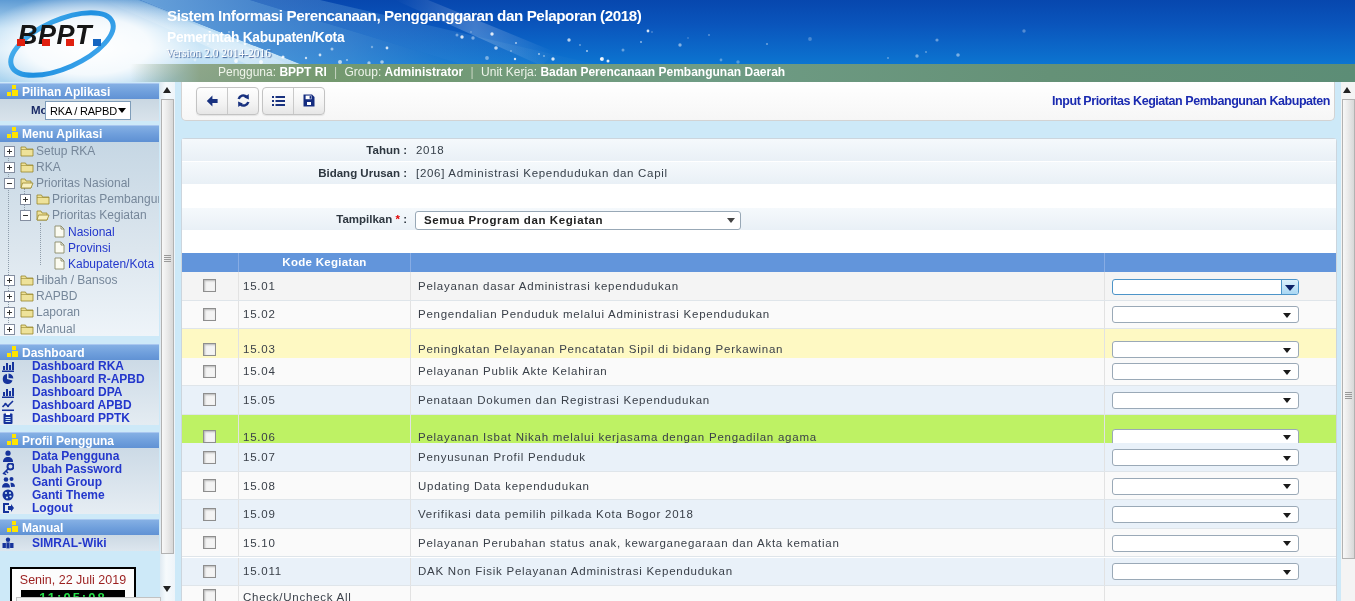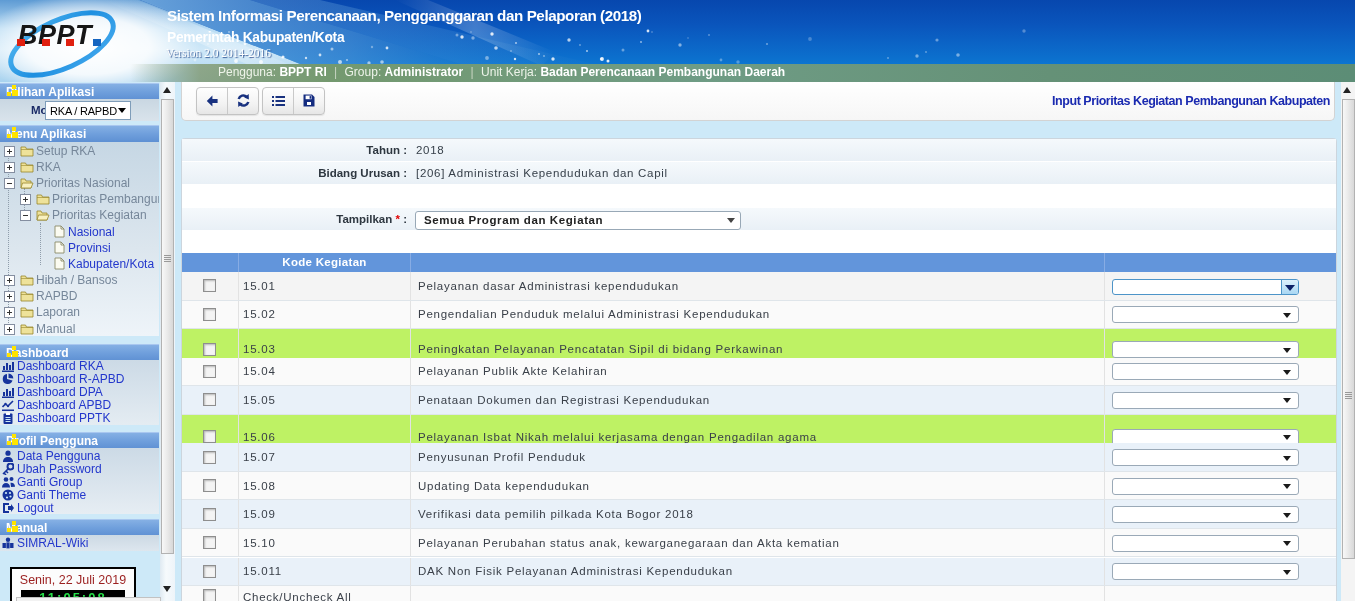--- a/index.html
+++ b/index.html
@@ -11,24 +11,24 @@
 #bantitle{position:absolute;left:167px;top:7px;color:#fff;font-weight:bold;font-size:15.2px;letter-spacing:-0.42px;}
 #bansub{position:absolute;left:167px;top:30px;color:#fff;font-weight:bold;font-size:13.8px;letter-spacing:-0.3px;}
 #banver{position:absolute;left:166px;top:47px;color:#fff;font-family:"Liberation Serif",serif;font-size:11.5px;text-shadow:1px 1px 1px rgba(20,60,130,0.8);}
 #userbar{position:absolute;left:0;top:64px;width:1355px;height:18px;
  background:linear-gradient(90deg, rgba(126,148,102,0) 130px, rgba(126,148,102,0.75) 200px, #74996f 330px, #6f9c85 700px, #659177 1050px, #5c8d76 1355px);
  color:#eef4ea;font-size:12px;line-height:17px;}
 #userbar b{color:#fff;}
 #userbar .sep{color:#c8d4c2;padding:0 4px;}
 #sidebar{position:absolute;left:0;top:82px;width:175px;height:519px;}
 .sbpanel{position:absolute;left:0;width:159px;}
-.sbhead{height:16px;background:linear-gradient(180deg,#85b0e4 0%,#6f9fdc 50%,#5e90d3 100%);border-top:1px solid #a9c7ef;color:#fff;font-weight:bold;font-size:12px;line-height:16px;padding-left:6px;position:relative;}
+.sbhead{height:16px;background:linear-gradient(180deg,#85b0e4 0%,#6f9fdc 50%,#5e90d3 100%);border-top:1px solid #a9c7ef;color:#fff;font-weight:bold;font-size:12px;line-height:16px;padding-left:22px;position:relative;}
 .sbhead .ic{position:absolute;left:7px;top:3px;width:10px;height:10px;}
 .sbhead .ic i{position:absolute;background:#ffe400;}
-.mitem{height:12.9px;font-size:12px;color:#2337cc;white-space:nowrap;position:relative;padding-left:17px;line-height:12.9px;}
+.mitem{height:12.9px;font-size:12px;color:#2337cc;white-space:nowrap;position:relative;padding-left:32px;line-height:12.9px;font-weight:bold;}
 .mitem svg{position:absolute;left:2px;top:0px;}
 .titem{position:absolute;white-space:nowrap;color:#76879a;font-size:12px;height:16px;line-height:16px;}
 .titem.lnk{color:#2337cc;}
 #datebox{position:absolute;left:10px;top:485px;width:122px;height:40px;background:#fcfcfc;border:2px solid #000;text-align:center;}
 #datetext{color:#9b1f1f;font-size:12.5px;margin-top:4px;}
 #clock{margin:3px auto 0;width:104px;height:22px;background:#000;color:#27e04a;font-size:13px;font-weight:bold;letter-spacing:2px;line-height:15px;}
 .thumb{position:absolute;background:linear-gradient(90deg,#f8f8f8,#ececec 40%,#d8d8d8);border:1px solid #b2b2b2;}
 .grip{position:absolute;height:1px;background:#999;box-shadow:0 2px 0 #999,0 4px 0 #999,0 6px 0 #999;}
 #toolbar{position:absolute;left:181px;top:82px;width:1154px;height:39px;background:linear-gradient(180deg,#ffffff,#f6f6f6);border:1px solid #d3d3d3;border-top:none;border-radius:0 0 5px 5px;box-sizing:border-box;}
 .btngrp{position:absolute;top:5px;height:26px;border:1px solid #c3c3c3;border-radius:4px;background:linear-gradient(180deg,#fefefe 0%,#f3f3f3 60%,#e6e6e6 100%);box-shadow:0 1px 1px rgba(0,0,0,0.08);}
@@ -459,21 +459,21 @@
       <div class="cline" style="left:56px"></div>
       <div class="cline" style="left:228px"></div>
       <div class="cline" style="left:922px"></div>
       <span class="cb"></span>
       <span class="kode">15.02</span>
       <span class="nama">Pengendalian Penduduk melalui Administrasi Kependudukan</span>
       <div class="rsel">
         <span class="ar"></span>
       </div>
     </div>
-    <div class="drow" style="top:190.1px;height:41px;background:#bef264">
+    <div class="drow" style="top:190.1px;height:41px;background:#fef9c3">
       <div class="cline" style="left:56px"></div>
       <div class="cline" style="left:228px"></div>
       <div class="cline" style="left:922px"></div>
       <span class="cb"></span>
       <span class="kode">15.03</span>
       <span class="nama">Peningkatan Pelayanan Pencatatan Sipil di bidang Perkawinan</span>
       <div class="rsel">
         <span class="ar"></span>
       </div>
     </div>

